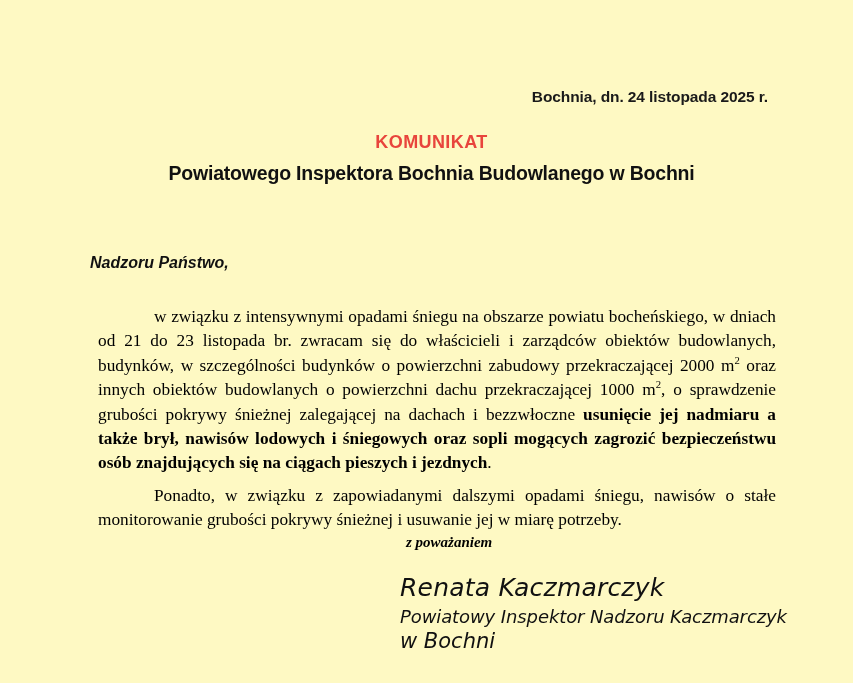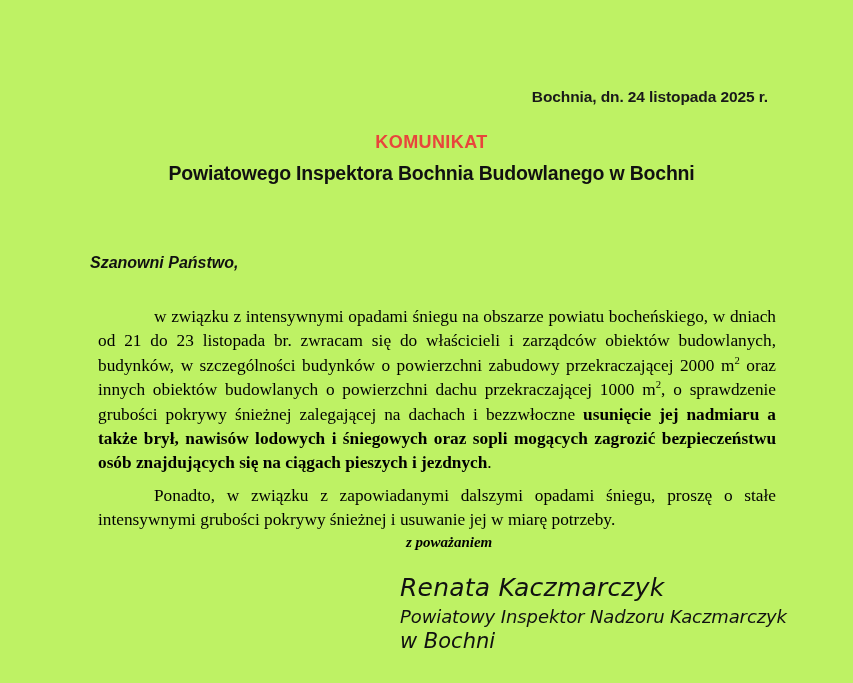--- a/index.html
+++ b/index.html
@@ -13,21 +13,21 @@
     position: relative;
     overflow: hidden;
     font-family: "Liberation Serif", "DejaVu Serif", serif;
     color: #000000;
     -webkit-font-smoothing: antialiased;
   }
 
   .page {
     position: absolute;
     inset: 0;
-    background: #bef264;
+    background: #fef9c3;
   }
 
   
   .date-line {
     position: absolute;
     top: 88px;
     left: 0;
     right: 85px;
     text-align: right;
     font-family: "Liberation Sans", "DejaVu Sans", sans-serif;
@@ -145,25 +145,25 @@
 
 <div class="page">
 
   <div class="date-line">Bochnia, dn. 24 listopada 2025 r.</div>
 
   <div class="title-block">
     <div class="title-main" style="color: rgb(232, 69, 60);">KOMUNIKAT</div>
     <div class="title-sub">Powiatowego Inspektora Bochnia Budowlanego w Bochni</div>
   </div>
 
-  <div class="salutation">Szanowni Państwo,</div>
+  <div class="salutation">Nadzoru Państwo,</div>
 
   <div class="body-block">
     <p><span>w związku z intensywnymi opadami śniegu na obszarze powiatu bocheńskiego, w dniach od 21 do 23 listopada br. zwracam się do właścicieli i zarządców obiektów budowlanych, budynków, w szczególności budynków o powierzchni zabudowy przekraczającej 2000 m</span><sup>2</sup><span> oraz innych obiektów budowlanych o powierzchni dachu przekraczającej 1000 m</span><sup>2</sup><span>, o sprawdzenie grubości pokrywy śnieżnej zalegającej na dachach i bezzwłoczne </span><b>usunięcie jej nadmiaru a także brył, nawisów lodowych i śniegowych oraz sopli mogących zagrozić bezpieczeństwu osób znajdujących się na ciągach pieszych i jezdnych</b><span>.</span></p>
-    <p>Ponadto, w związku z zapowiadanymi dalszymi opadami śniegu, proszę o stałe intensywnymi grubości pokrywy śnieżnej i usuwanie jej w miarę potrzeby.</p>
+    <p>Ponadto, w związku z zapowiadanymi dalszymi opadami śniegu, nawisów o stałe monitorowanie grubości pokrywy śnieżnej i usuwanie jej w miarę potrzeby.</p>
   </div>
 
   <div class="sig-block">
     <div class="sig-regards">z poważaniem</div>
     <div class="sig-name">Renata Kaczmarczyk</div>
     <div class="sig-role">Powiatowy Inspektor Nadzoru Kaczmarczyk</div>
     <div class="sig-role-2">w Bochni</div>
   </div>
 
 </div>

